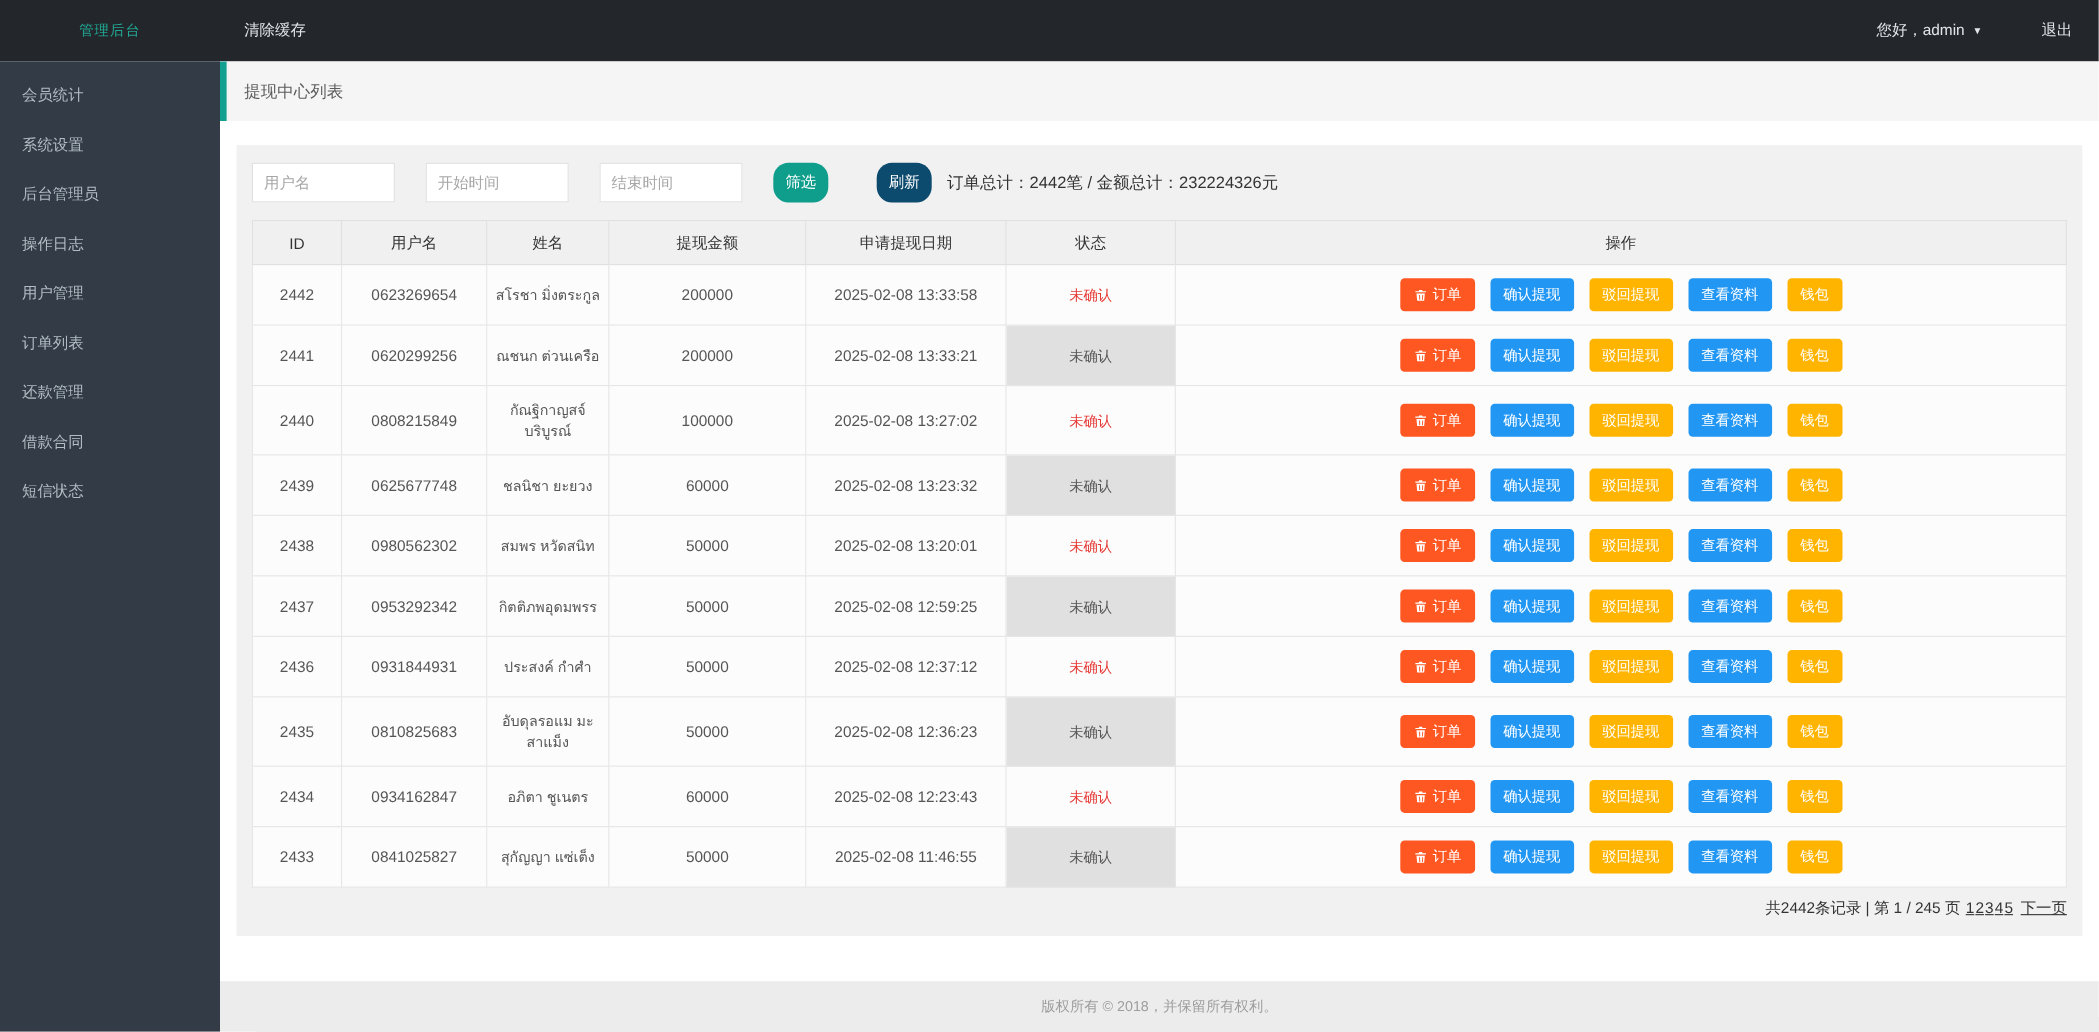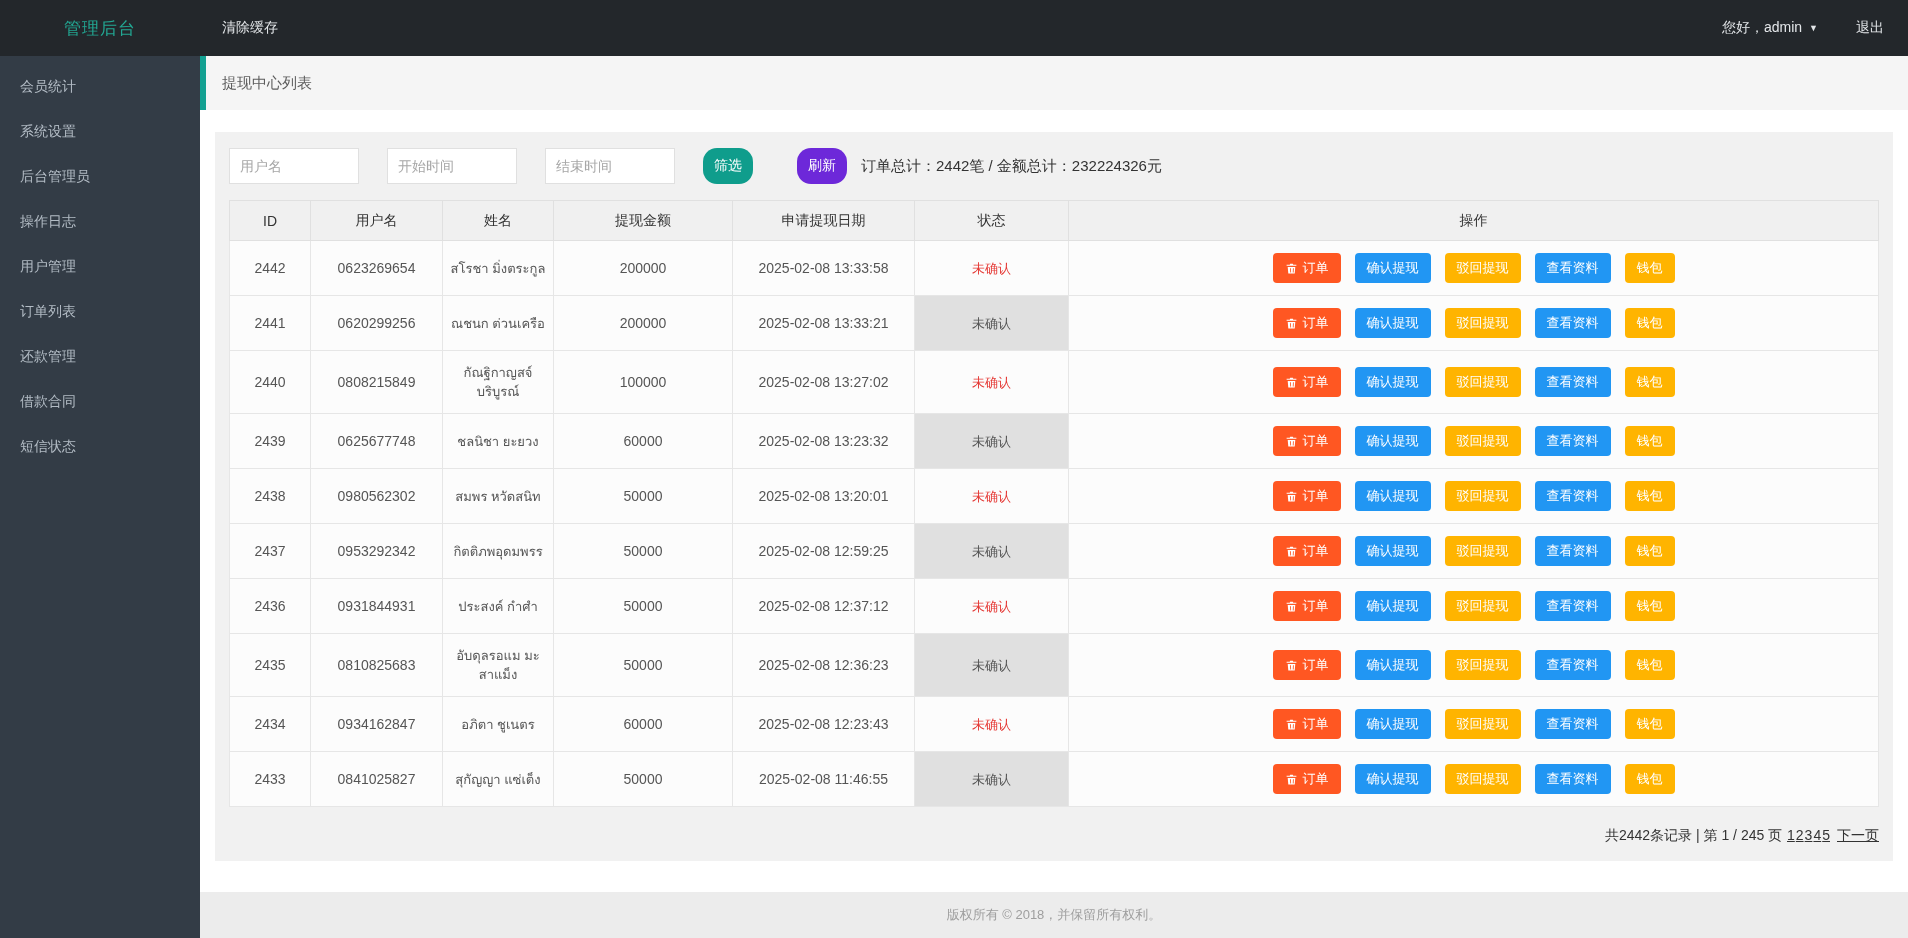--- a/index.html
+++ b/index.html
@@ -1,23 +1,23 @@
 <!DOCTYPE html>
 <html lang="zh"><head>
 <meta charset="utf-8">
 <style>
   * { box-sizing: border-box; margin: 0; padding: 0; }
   html,body { width:1908px; height:938px; overflow:hidden;
     font-family:"Liberation Sans","DejaVu Sans",sans-serif; background:#fff; }
 
   
   .topbar { height:56px; background:#23272b; display:flex; align-items:center; }
-  .brand { width:200px; text-align:center; color:#22a793; font-size:17px; letter-spacing:1px; cursor:pointer; }
+  .brand { width:200px; text-align:center; color:#22a793; font-size:13px; letter-spacing:1px; cursor:pointer; }
   .nav-item { color:#e3e6e9; font-size:14px; margin-left:22px; cursor:pointer; }
-  .topbar-right { margin-left:auto; display:flex; align-items:flex-end; padding-right:24px; }
+  .topbar-right { margin-left:auto; display:flex; align-items:flex-end; padding-right:24px;gap:16px; }
   .greeting { color:#e3e6e9; font-size:14px; cursor:pointer; display:flex; align-items:center; }
   .caret { font-size:9px; color:#e3e6e9; margin-left:7px; }
   .logout { color:#e3e6e9; font-size:14px; margin-left:38px; cursor:pointer; }
 
   
   .layout { display:flex; height:882px; }
   .sidebar { width:200px; flex:0 0 200px; background:#333c46; padding-top:8px; }
   .side-item { height:45px; line-height:45px; padding-left:20px; color:#b3bcc5; font-size:14px; cursor:pointer; }
 
   .main { flex:1; min-width:0; display:flex; flex-direction:column; background:#fff; }
@@ -26,21 +26,21 @@
 
   
   .panel { margin:22px 15px 0; background:#f1f1f1; padding:16px 14px; }
   .filter-row { display:flex; align-items:center; }
   .f-input { width:130px; height:36px; border:1px solid #e0e0e0; background:#fff;
     padding:0 10px; font-size:14px; color:#333; margin-right:28px; outline:none; }
   .f-input::placeholder { color:#a7a7a7; }
   .btn { height:36px; border:none; border-radius:14px; color:#fff; font-size:14px;
     padding:0 11px; cursor:pointer; font-family:inherit; }
   .btn-filter { background:#0f9d8c; margin-right:44px; }
-  .btn-refresh { background:#6d28d9; }
+  .btn-refresh { background:#0c4a6e; }
   .summary { margin-left:14px; font-size:15px; color:#333; }
 
   
   table { width:100%; border-collapse:collapse; margin-top:16px; background:#fcfcfc; table-layout:fixed; }
   th { background:#f0f0f0; height:40px; font-size:14px; color:#333; font-weight:400;
     border:1px solid #e0e0e0; }
   td { border:1px solid #e6e6e6; text-align:center; font-size:14px; color:#555;
     padding:12px 6px; line-height:19px; }
   td.name { font-size:13px; overflow-wrap:anywhere; color:#555; }
   td.st-red { color:#e53935; font-size:13px; }
@@ -48,21 +48,21 @@
   td.actions { text-align:center; }
   .abtn { display:inline-flex; align-items:center; justify-content:center; height:30px;
     border:none; border-radius:4px; color:#fff; font-size:13px; padding:0 12px;
     margin:0 7px; cursor:pointer; font-family:inherit; vertical-align:middle; }
   .btn-order { background:#ff5722; }
   .btn-blue  { background:#2196f3; }
   .btn-amber { background:#ffb400; }
   .abtn svg { margin-right:5px; }
 
   
-  .pagination { margin-top:20px; text-align:right; font-size:14px; color:#333; }
+  .pagination { margin-top:10px; text-align:right; font-size:14px; color:#333; }
   .page-link { color:#333; text-decoration:underline; cursor:pointer; margin-left:1px; }
   .page-link.next { margin-left:7px; }
   .spacer { flex:1; }
   .footer { height:46px; background:#ececec; display:flex; align-items:center;
     justify-content:center; color:#9e9e9e; font-size:13px; }
 </style>
 </head>
 <body>
 
 <div class="topbar">

